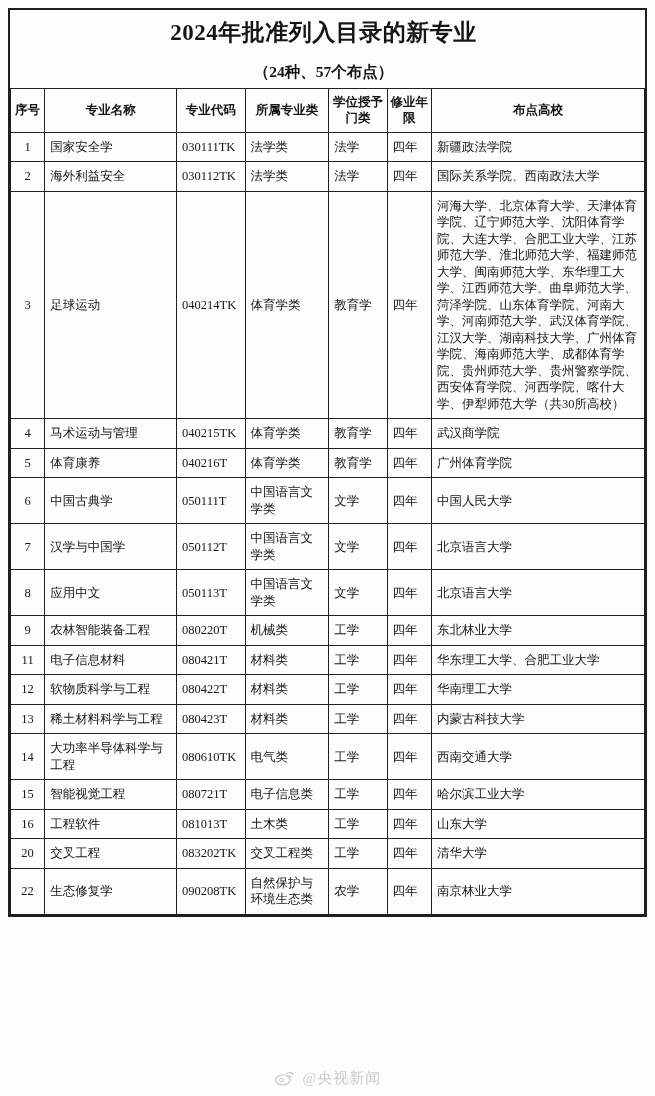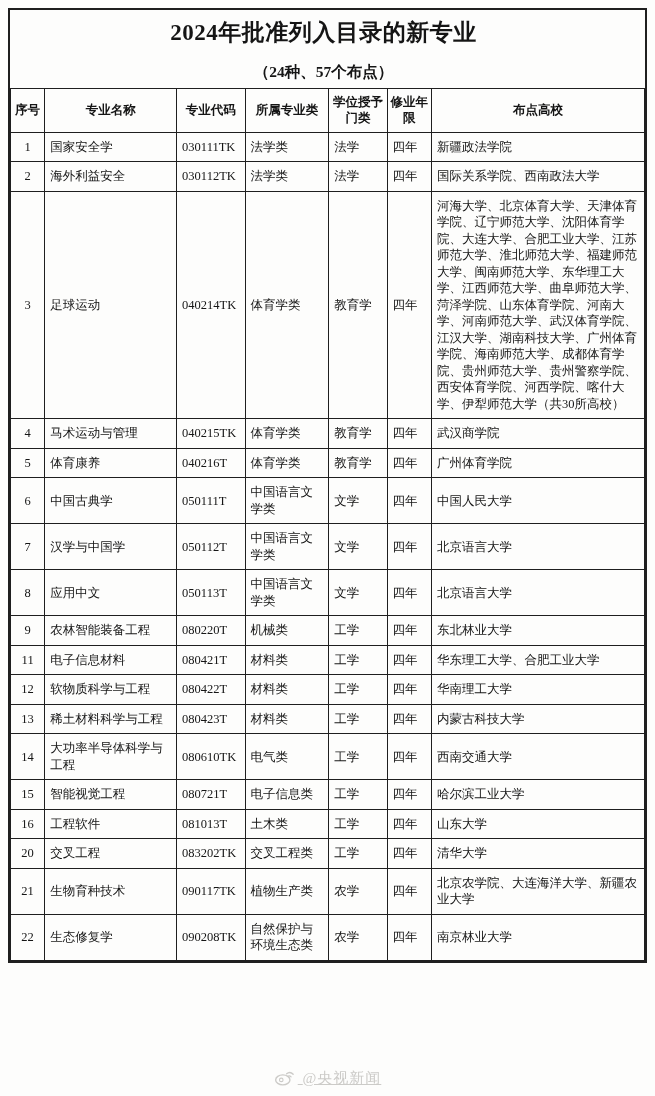--- a/index.html
+++ b/index.html
@@ -69,21 +69,20 @@
   col.w-uni  { width: 33.6%; }
   .footer {
     position: absolute;
     left: 0;
     right: 0;
     bottom: 6px;
     text-align: center;
     color: #cccbc8;
     font-size: 15px;
     letter-spacing: 1px;
-    text-decoration: underline;
   }
   .wm-icon {
     display: inline-block;
     vertical-align: -3px;
     margin-right: 3px;
   }
 </style>
 </head>
 <body>
 
@@ -253,29 +252,20 @@
           <tr>
             <td class="c-no">20</td>
             <td class="c-name">交叉工程</td>
             <td class="c-code">083202TK</td>
             <td class="c-category">交叉工程类</td>
             <td class="c-degree">工学</td>
             <td class="c-duration">四年</td>
             <td class="c-universities">清华大学</td>
           </tr>
           <tr>
-            <td class="c-no">21</td>
-            <td class="c-name">生物育种技术</td>
-            <td class="c-code">090117TK</td>
-            <td class="c-category">植物生产类</td>
-            <td class="c-degree">农学</td>
-            <td class="c-duration">四年</td>
-            <td class="c-universities">北京农学院、大连海洋大学、新疆农业大学</td>
-          </tr>
-          <tr>
             <td class="c-no">22</td>
             <td class="c-name">生态修复学</td>
             <td class="c-code">090208TK</td>
             <td class="c-category">自然保护与环境生态类</td>
             <td class="c-degree">农学</td>
             <td class="c-duration">四年</td>
             <td class="c-universities">南京林业大学</td>
           </tr>
         </tbody>
     </table>

